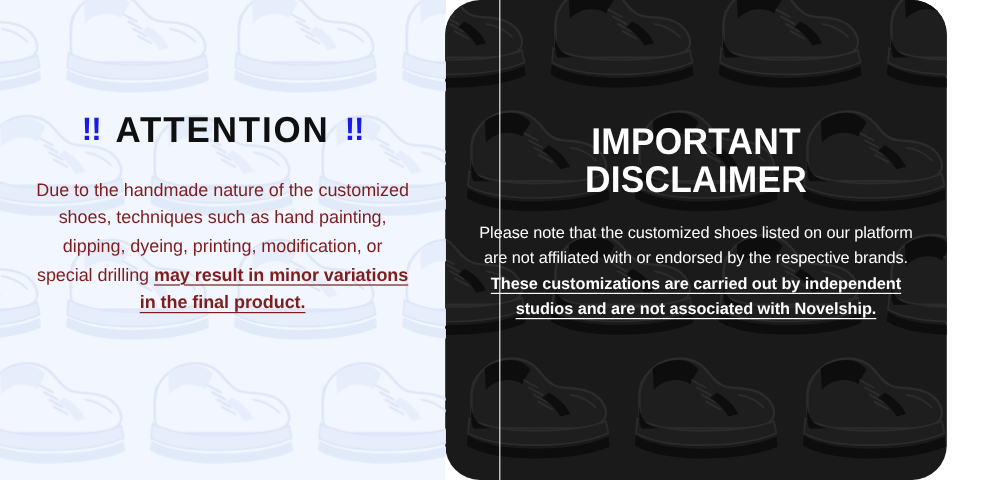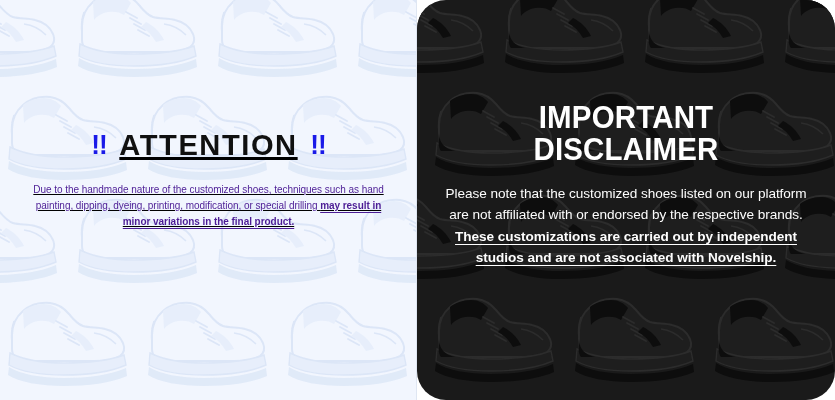--- a/index.html
+++ b/index.html
@@ -23,24 +23,23 @@
   
   .panel {
     position: relative;
     overflow: hidden;
     display: flex;
     align-items: center;
     justify-content: center;
   }
 
   .panel-left {
-    width: 417px;
+    width: 371px;
     height: 400px;
     background: #f2f6fe;
-    text-decoration: underline;
   }
 
   .panel-right {
     width: 418px;
     height: 400px;
     background: #1a1a1a;
     border-radius: 29px;
   }
 
   .panel-divider {
@@ -115,23 +114,23 @@
     color: #ffffff;
     line-height: 1.02;
     margin: 0 0 18px 0;
     transform: scaleX(0.95);
   }
   .heading-disclaimer .hd-line { display: block; }
 
   
   .body-left {
     font-family: "Liberation Sans", sans-serif;
-    font-size: 10px;
+    font-size: 15px;
     line-height: 1.58;
-    color: #4c1d95;
+    color: #7f1d1d;
     margin: 0;
     letter-spacing: -0.05px;
   }
 
   .body-right {
     font-family: "Liberation Sans", sans-serif;
     font-size: 13.6px;
     line-height: 1.56;
     color: #fdfdfd;
     margin: 0;

